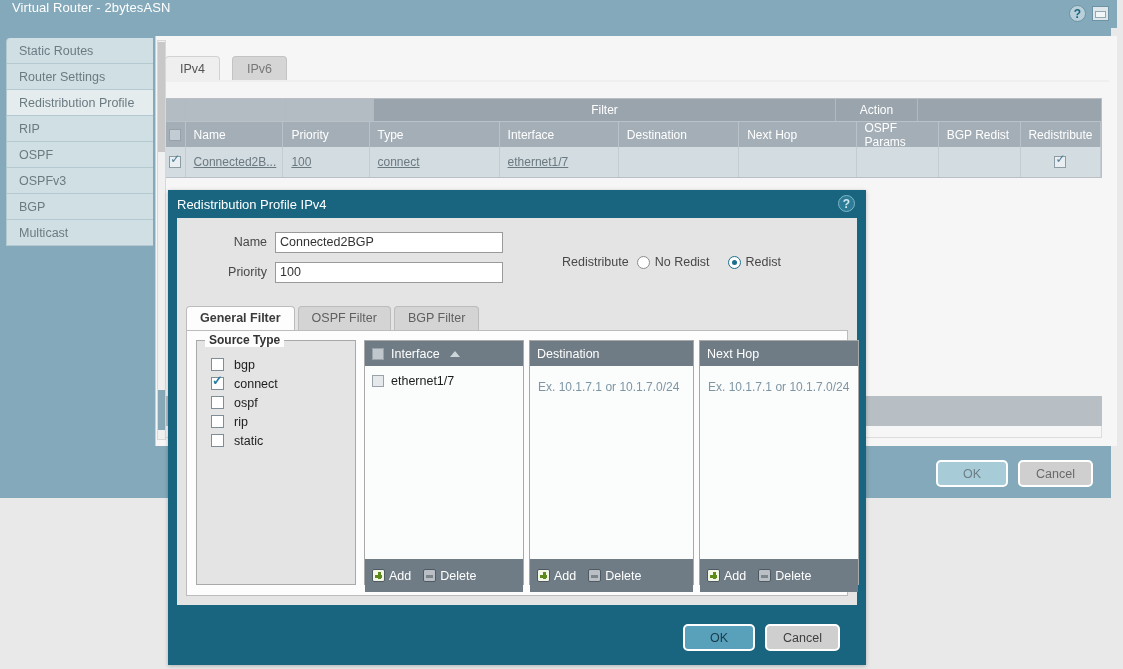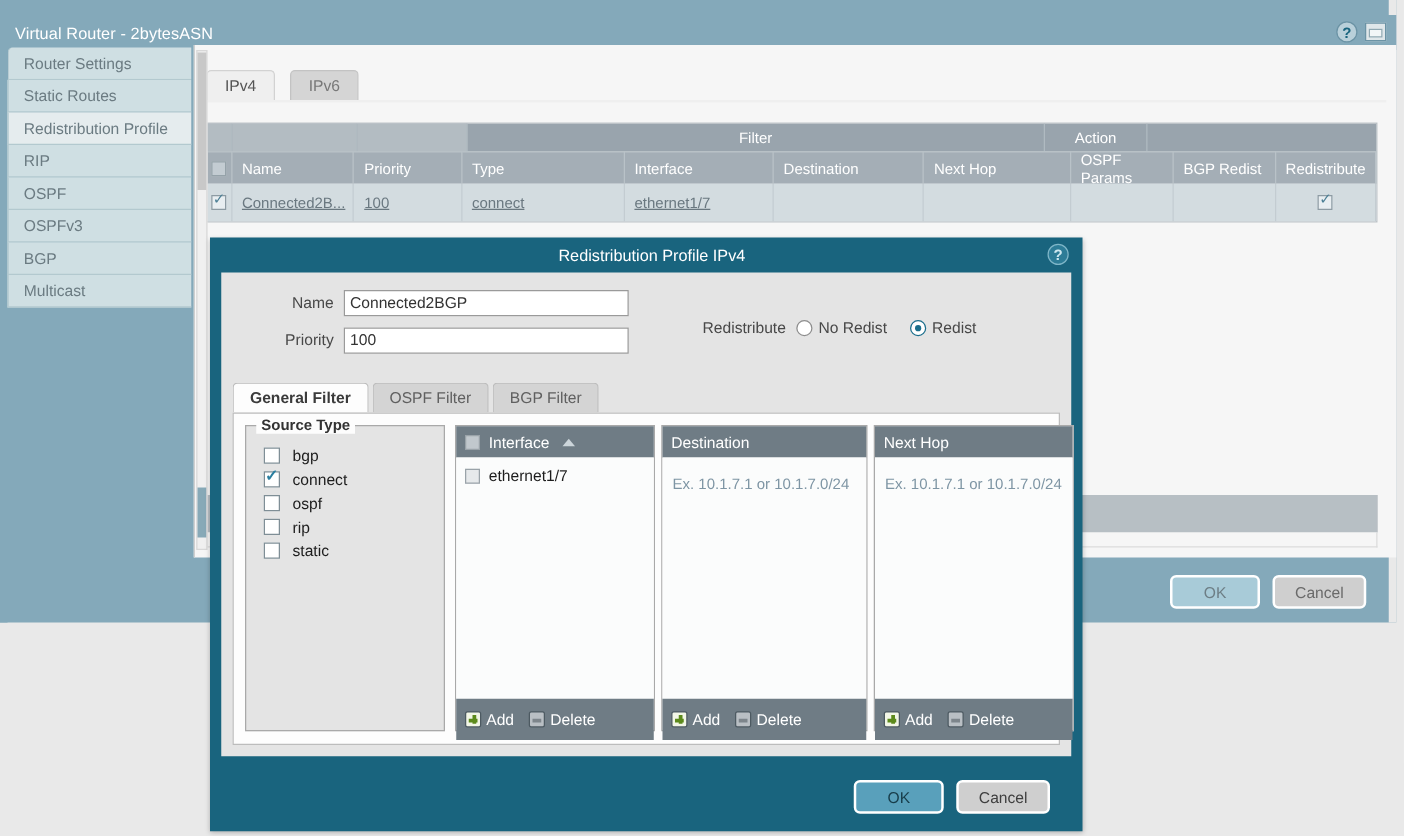--- a/index.html
+++ b/index.html
@@ -15,24 +15,24 @@
   #root { position: relative; width: 1123px; height: 669px; }
 
   
   .vr-window {
     position: absolute; left: 0; top: 0;
     width: 1117px; height: 498px;
     background: #84a9ba;
     border-right: 6px solid #e9e9e9;
   }
   .vr-titlebar {
-    position: absolute; left: 0; top: 12px;
+    position: absolute; left: 0; top: 0;
     width: 1117px; height: 28px;
     background: #84a9ba;
-    display: flex; align-items: center;
+    display: flex; align-items: flex-start;
   }
   .vr-title {
     color: #ffffff; font-size: 13px; padding-left: 12px;
     letter-spacing: 0.1px;
   }
   .vr-title-icons {
     position: absolute; right: 8px; top: 5px;
     display: flex; gap: 6px; align-items: center;
   }
   .ico-help {
@@ -176,21 +176,21 @@
 
   
   .dlg {
     position: absolute; left: 168px; top: 190px;
     width: 698px; height: 475px;
     background: #19647e;
     box-shadow: 0 1px 4px rgba(0,0,0,0.25);
   }
   .dlg-title {
     height: 28px; display:flex; align-items:center;
-    color:#fff; font-size:13px; padding-left:9px;justify-content:center;
+    color:#fff; font-size:13px; padding-left:9px;
   }
   .dlg-help {
     position: absolute; right: 11px; top: 5px;
     width: 17px; height: 17px; border-radius: 50%;
     background: #2d7c97; border: 1px solid #7fb6c8;
     color: #cfe8f0; font-size: 12px; font-weight: bold;
     display:flex; align-items:center; justify-content:center; line-height:1;
   }
   .dlg-body {
     position: absolute; left: 9px; top: 28px;
@@ -350,22 +350,22 @@
       <span class="vr-title">Virtual Router - 2bytesASN</span>
       <div class="vr-title-icons">
         <span class="ico-help">?</span>
         <span class="ico-win"></span>
       </div>
     </div>
 
     <div class="vr-leftedge"></div>
 
     <div class="vr-nav">
+      <div class="nav-item">Static Routes</div>
       <div class="nav-item">Router Settings</div>
-      <div class="nav-item">Static Routes</div>
       <div class="nav-item sel">Redistribution Profile</div>
       <div class="nav-item">RIP</div>
       <div class="nav-item">OSPF</div>
       <div class="nav-item">OSPFv3</div>
       <div class="nav-item">BGP</div>
       <div class="nav-item">Multicast</div>
     </div>
 
     <div class="vr-content">
 

